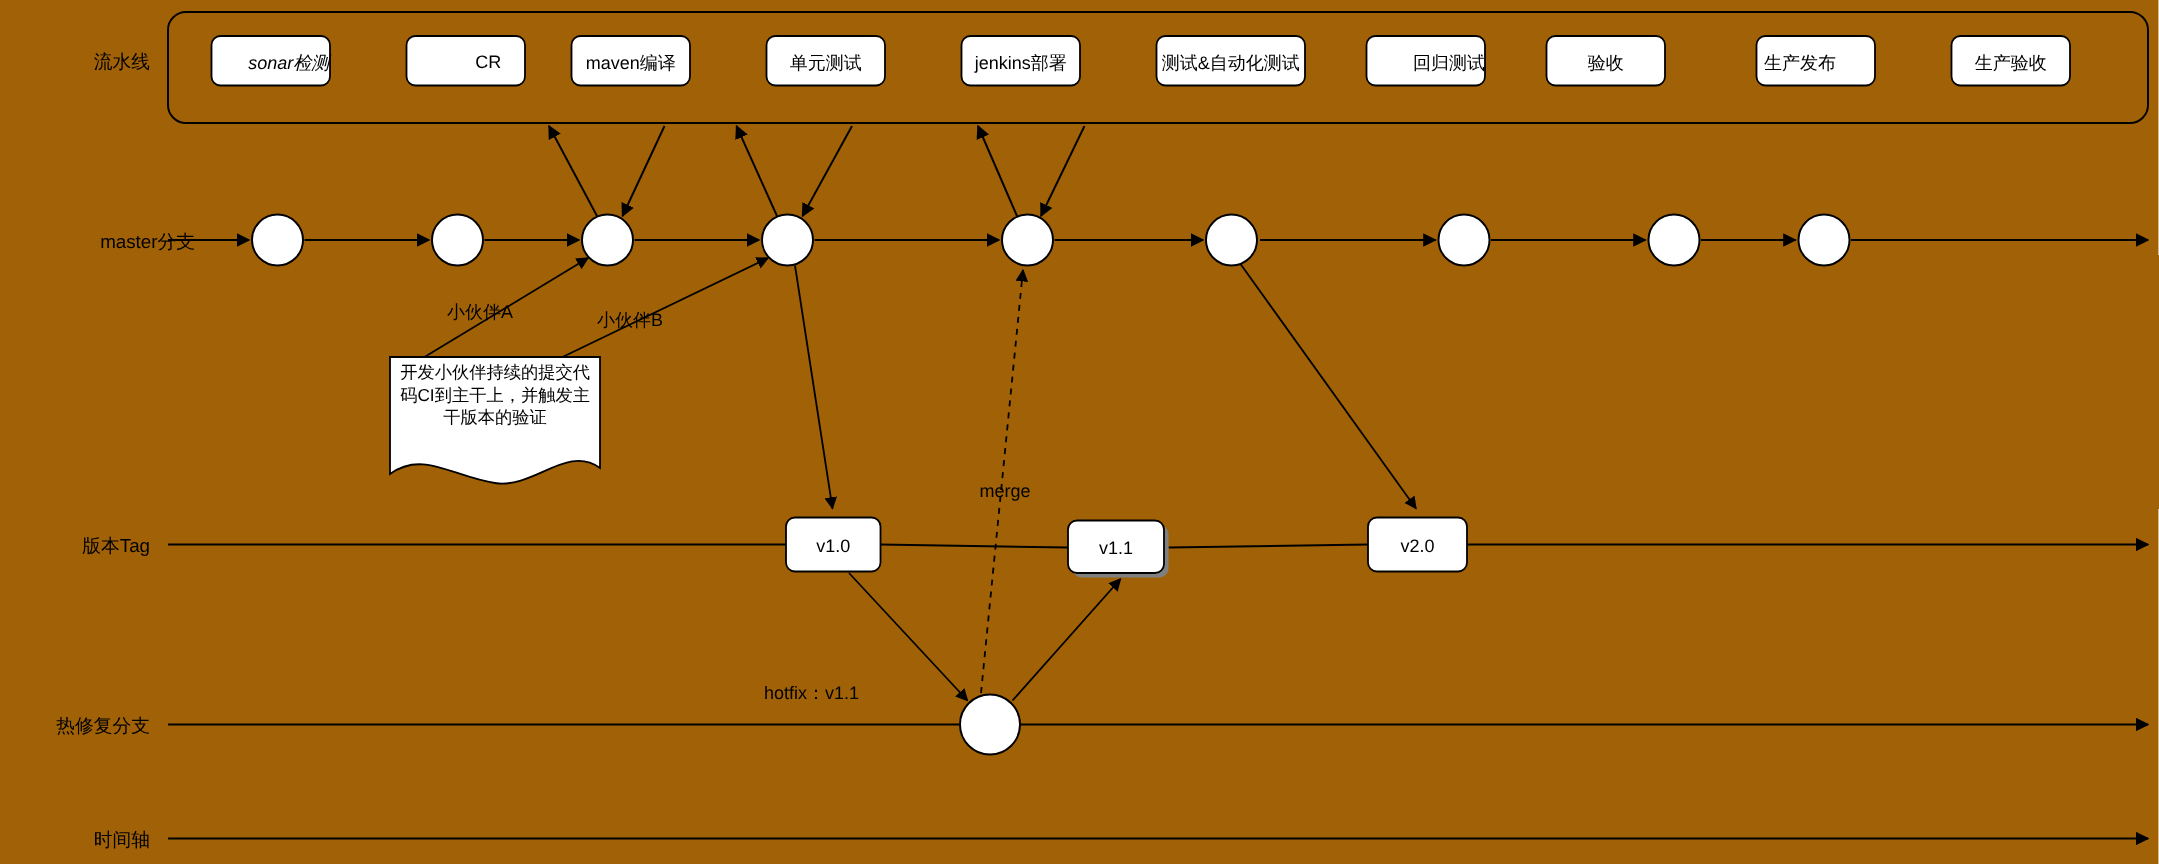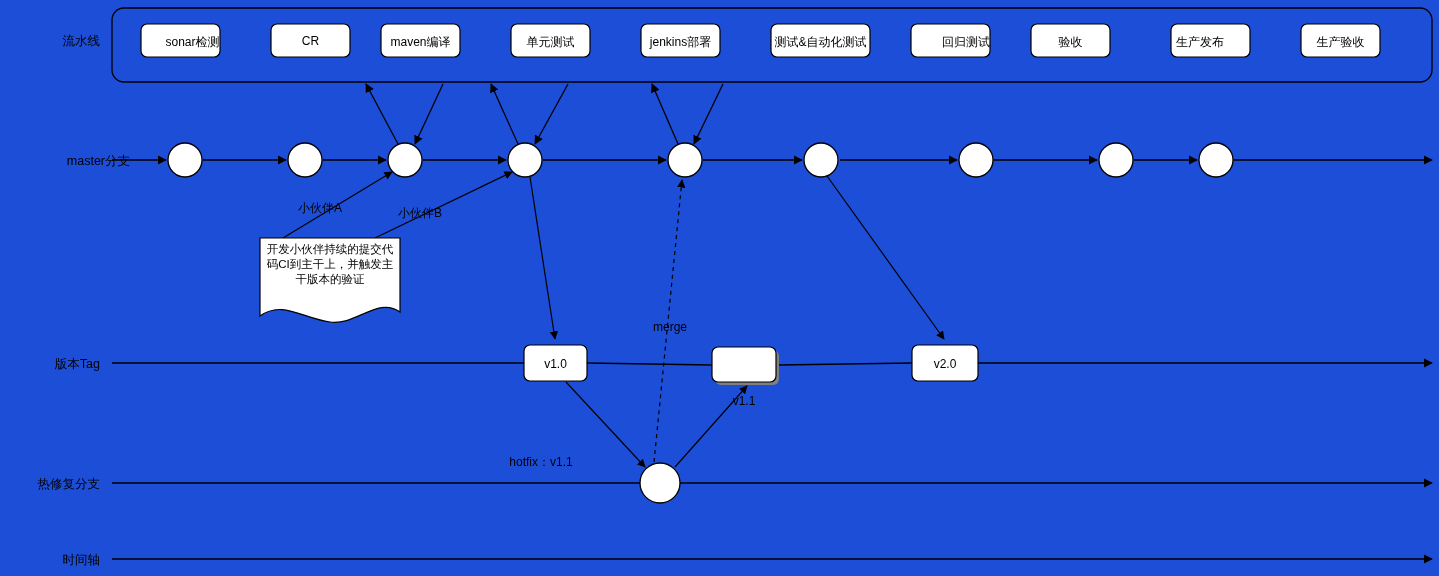--- a/index.html
+++ b/index.html
@@ -8,21 +8,21 @@
     background: #ffffff;
   }
   body {
     font-family: "Liberation Sans", "DejaVu Sans", sans-serif;
     color: #000000;
   }
   #canvas {
     position: relative;
     width: 1439px;
     height: 576px;
-    background: #1d4ed8;
+    background: #a16207;
     overflow: hidden;
   }
   #canvas svg {
     position: absolute;
     top: 0;
     left: 0;
   }
   .row-label {
     position: absolute;
     font-size: 12.5px;
@@ -159,36 +159,36 @@
 
     <line x1="112" y1="559" x2="1432" y2="559" stroke="#000" stroke-width="1.3" marker-end="url(#arrow)"></line>
   </svg>
 
   <div class="row-label" style="left:0px;  top:33px;  width:100px;">流水线</div>
   <div class="row-label" style="left:0px;  top:153px; width:100px;padding-left:30px;">master分支</div>
   <div class="row-label" style="left:0px;  top:356px; width:100px;">版本Tag</div>
   <div class="row-label" style="left:0px;  top:476px; width:100px;">热修复分支</div>
   <div class="row-label" style="left:0px;  top:552px; width:100px;">时间轴</div>
 
-  <div class="stage-label" style="left:141px;  top:34px; width:103px;">sonar检测</div>
-  <div class="stage-label" style="left:271px;  top:34px; width:79px;">CR</div>
+  <div class="stage-label" style="left:141px;  top:34px; width:103px;font-style:italic;">sonar检测</div>
+  <div class="stage-label" style="left:271px;  top:34px; width:79px;padding-left:15px;">CR</div>
   <div class="stage-label" style="left:381px;  top:34px; width:79px;">maven编译</div>
   <div class="stage-label" style="left:511px;  top:34px; width:79px;">单元测试</div>
   <div class="stage-label" style="left:641px;  top:34px; width:79px;">jenkins部署</div>
   <div class="stage-label" style="left:771px;  top:34px; width:99px;">测试&amp;自动化测试</div>
   <div class="stage-label" style="left:911px;  top:34px; width:79px;text-align:right;">回归测试</div>
   <div class="stage-label" style="left:1031px; top:34px; width:79px;">验收</div>
   <div class="stage-label" style="left:1171px; top:34px; width:58px;">生产发布</div>
   <div class="stage-label" style="left:1301px; top:34px; width:79px;">生产验收</div>
 
   <div class="edge-label" style="left:275px; top:200px; width:90px;">小伙伴A</div>
   <div class="edge-label" style="left:375px; top:205px; width:90px;">小伙伴B</div>
 
   <div class="note-text" style="left:262px; top:242px; width:136px;text-align:center;">开发小伙伴持续的提交代码CI到主干上，并触发主干版本的验证</div>
 
   <div class="tag-label" style="left:524px; top:357px; width:63px;">v1.0</div>
-  <div class="tag-label" style="left:712px; top:358px; width:64px;margin-top:36px;">v1.1</div>
+  <div class="tag-label" style="left:712px; top:358px; width:64px;">v1.1</div>
   <div class="tag-label" style="left:912px; top:357px; width:66px;">v2.0</div>
 
   <div class="edge-label" style="left:620px; top:320px; width:100px;">merge</div>
   <div class="edge-label" style="left:476px; top:454px; width:130px; text-align:center;">hotfix：v1.1</div>
 
 </div>
 
 </body></html>

